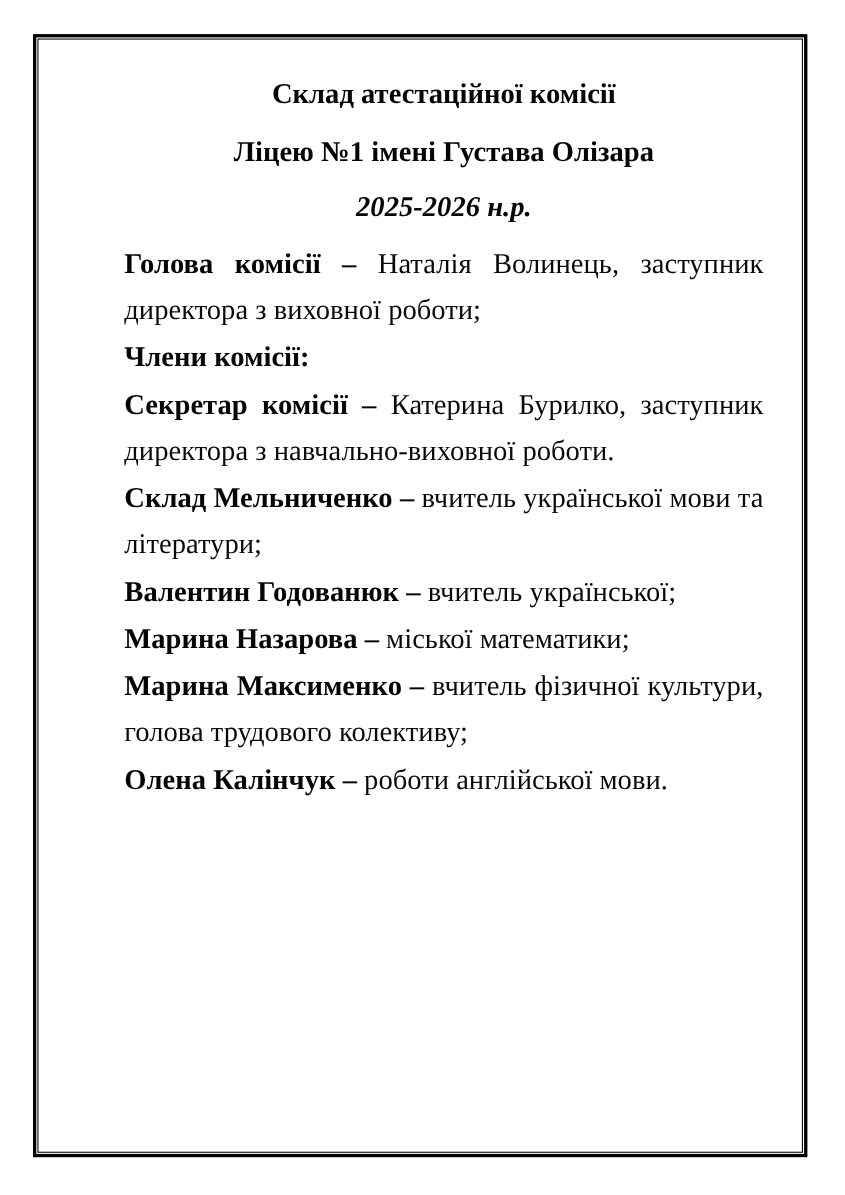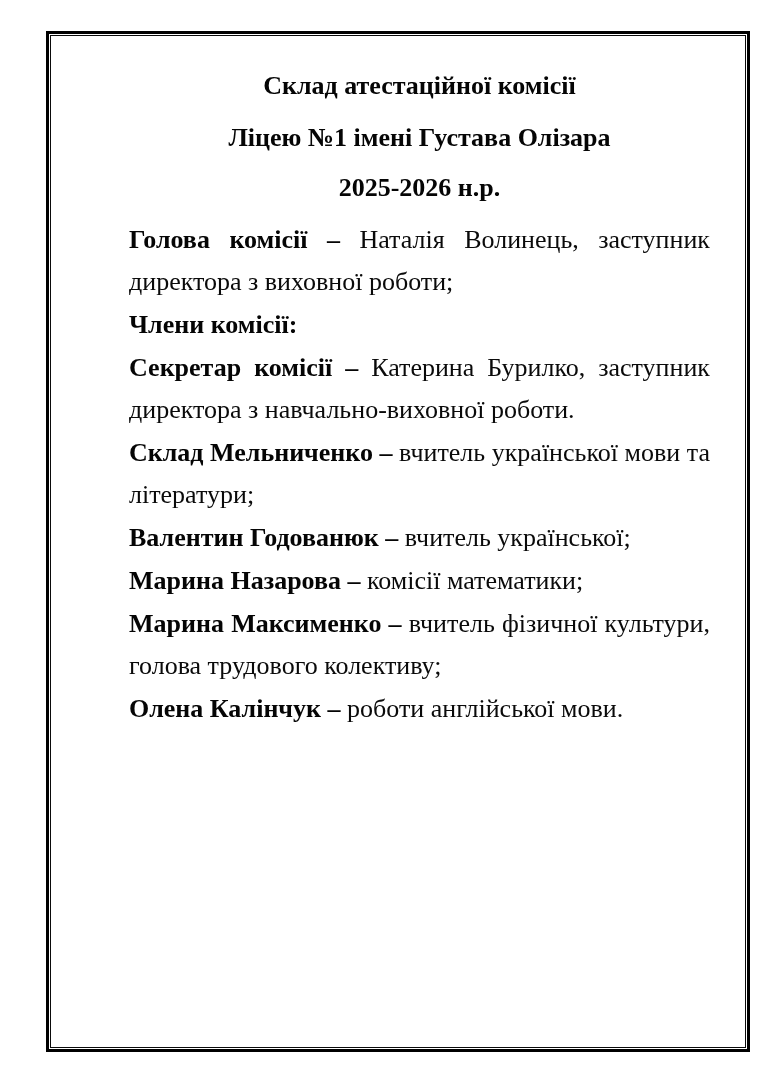--- a/index.html
+++ b/index.html
@@ -17,21 +17,21 @@
   .page {
     position: relative;
     width: 768px;
     height: 1086px;
     background: #ffffff;
   }
 
   
   .frame {
     position: absolute;
-    left: 46px;
+    left: 30px;
     top: 31px;
     width: 704px;
     height: 1021px;
     border: 3px solid #000000;
     padding: 1px;
     background: #ffffff;
   }
   .frame-inner {
     width: 100%;
     height: 100%;
@@ -42,21 +42,21 @@
 
   .heading {
     font-weight: 700;
     font-size: 26px;
     line-height: 42px;
     text-align: center;
     color: #050505;
   }
   .heading.main { line-height: 44px; margin-bottom: 9px; }
   .heading.institution { margin-bottom: 8px; text-align: center; }
-  .heading.year { margin-bottom: 10px; }
+  .heading.year { margin-bottom: 10px; font-style: italic; }
 
   .entry {
     font-size: 26px;
     line-height: 42px;
     text-align: justify;
     color: #0a0a0a;
     margin-bottom: 1px;
   }
   .entry b { font-weight: 700; color: #050505; }
 </style>
@@ -78,21 +78,21 @@
       <p class="entry"><b>Голова комісії – </b><span>Наталія Волинець, заступник директора з виховної роботи;</span></p>
 
       <p class="entry"><b>Члени комісії:</b><span></span></p>
 
       <p class="entry"><b>Секретар комісії – </b><span>Катерина Бурилко, заступник директора з навчально-виховної роботи.</span></p>
 
       <p class="entry"><b>Склад Мельниченко – </b><span>вчитель української мови та літератури;</span></p>
 
       <p class="entry"><b>Валентин Годованюк – </b><span>вчитель української;</span></p>
 
-      <p class="entry"><b>Марина Назарова – </b><span>комісії математики;</span></p>
+      <p class="entry"><b>Марина Назарова – </b><span>міської математики;</span></p>
 
       <p class="entry"><b>Марина Максименко – </b><span>вчитель фізичної культури, голова трудового колективу;</span></p>
 
       <p class="entry"><b>Олена Калінчук – </b><span>роботи англійської мови.</span></p>
 
     </div>
   </div>
 </div>
 
 </body></html>

